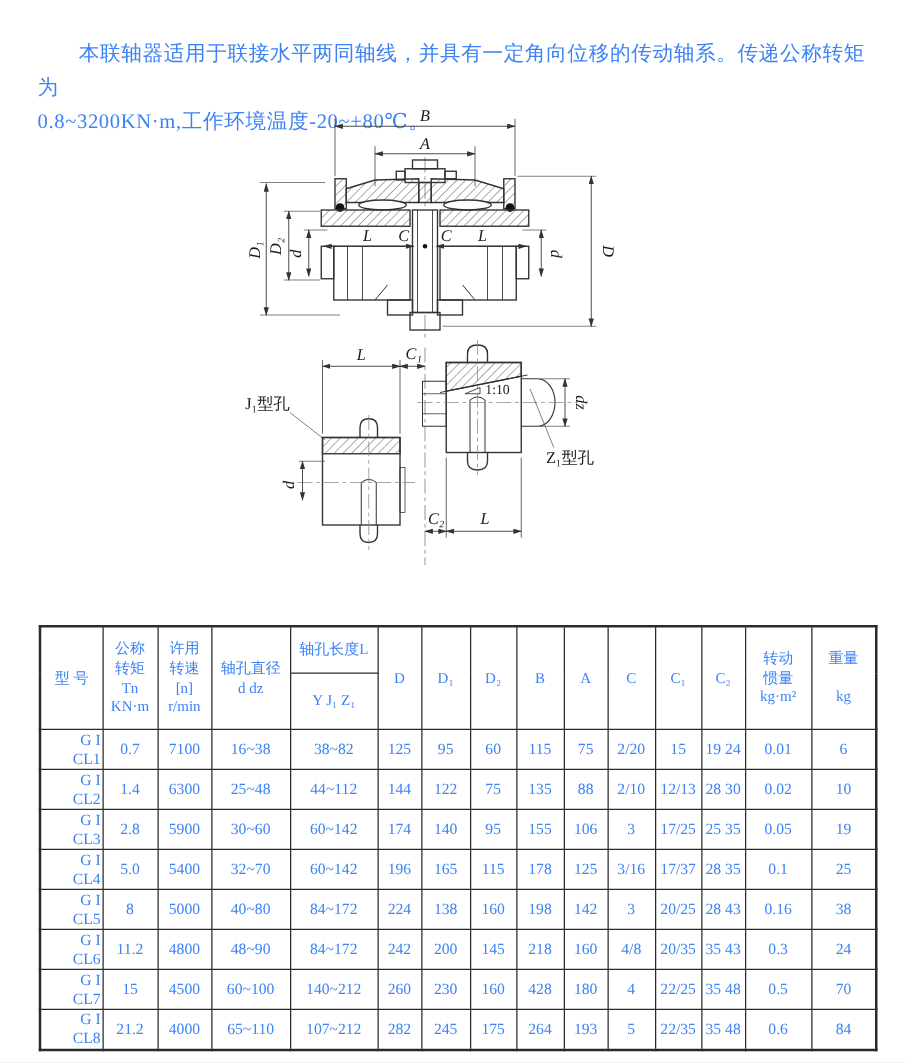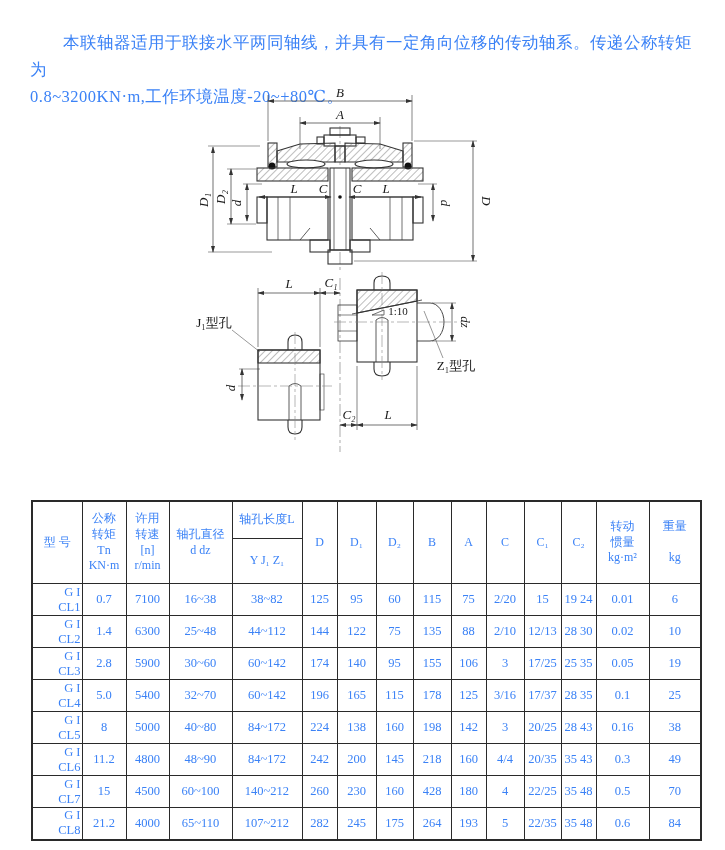--- a/index.html
+++ b/index.html
@@ -343,25 +343,25 @@
           <td class="model">G I CL6</td>
           <td>11.2</td>
           <td>4800</td>
           <td>48~90</td>
           <td>84~172</td>
           <td>242</td>
           <td>200</td>
           <td>145</td>
           <td>218</td>
           <td>160</td>
-          <td>4/4</td>
+          <td>4/8</td>
           <td>20/35</td>
           <td>35 43</td>
           <td>0.3</td>
-          <td>49</td>
+          <td>24</td>
         </tr>
         <tr>
           <td class="model">G I CL7</td>
           <td>15</td>
           <td>4500</td>
           <td>60~100</td>
           <td>140~212</td>
           <td>260</td>
           <td>230</td>
           <td>160</td>

